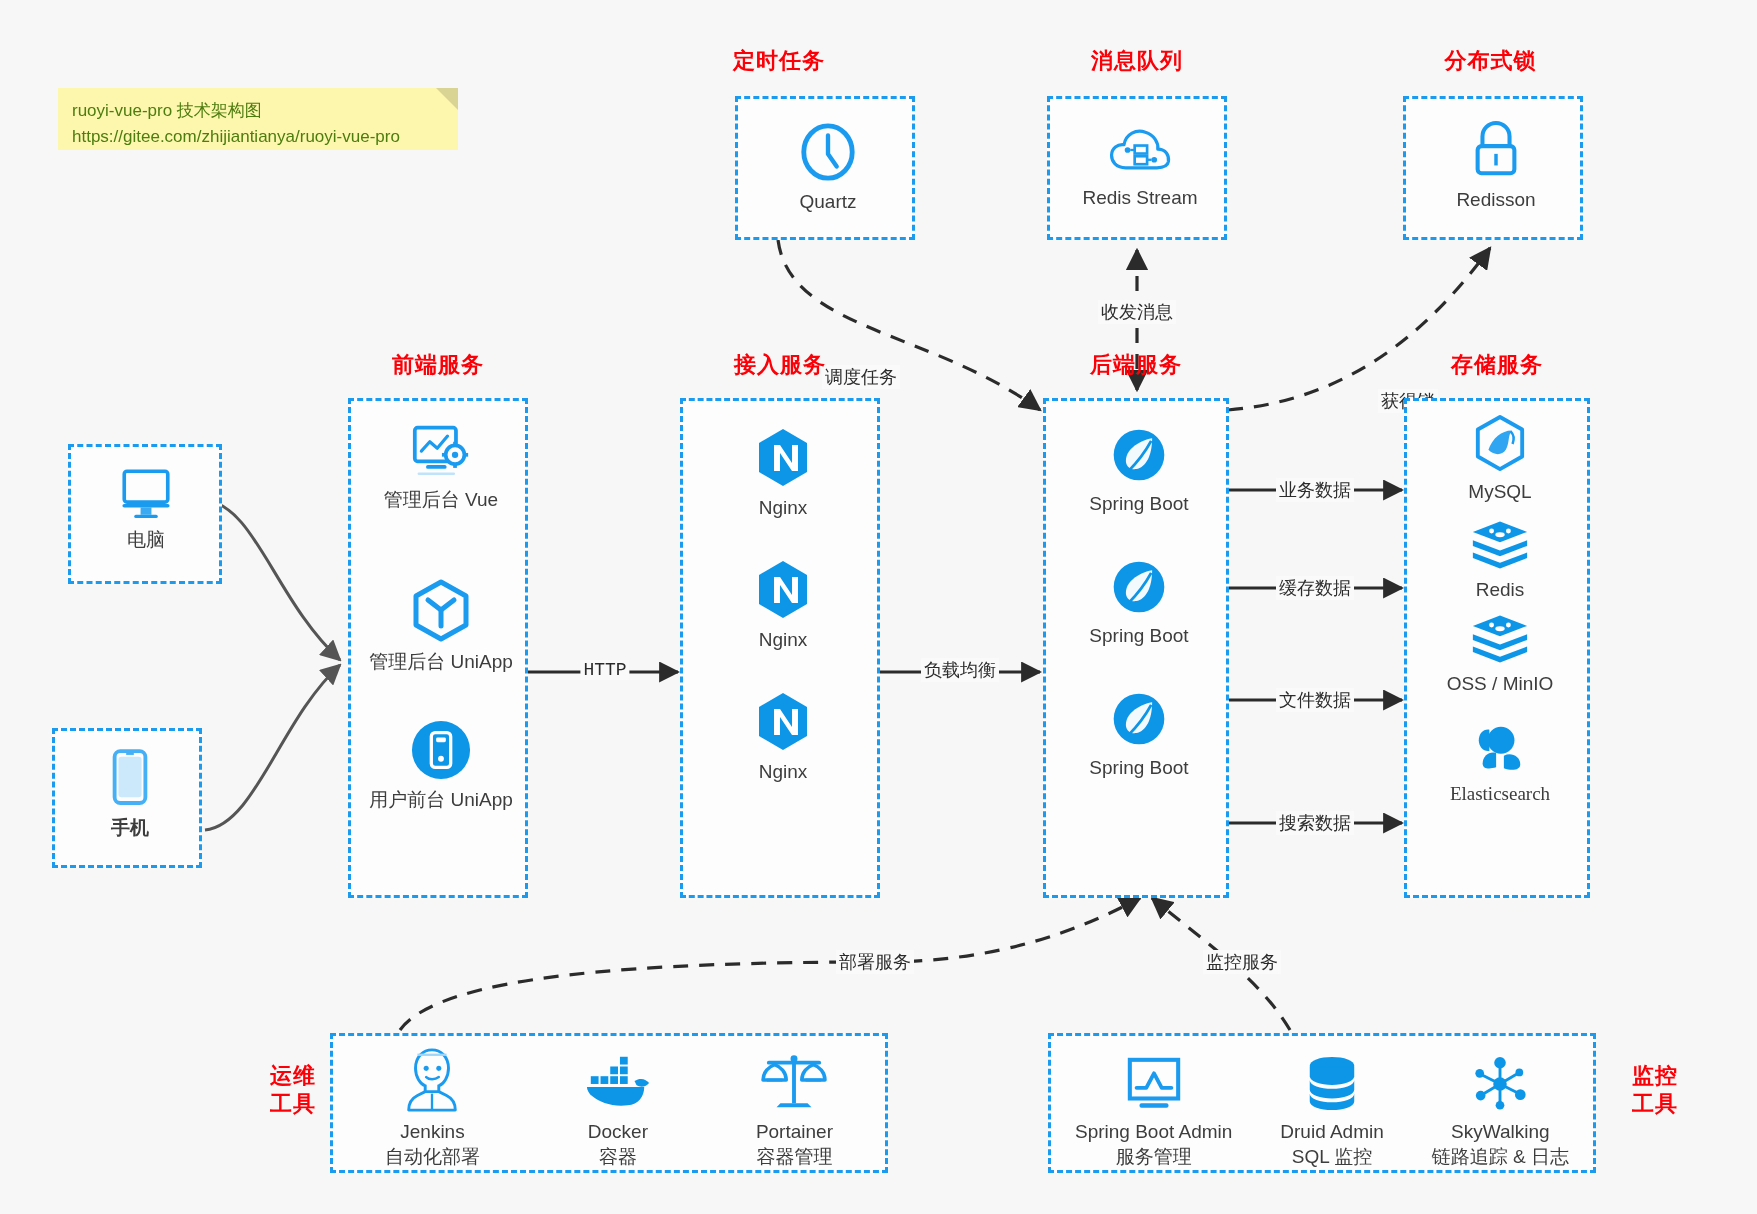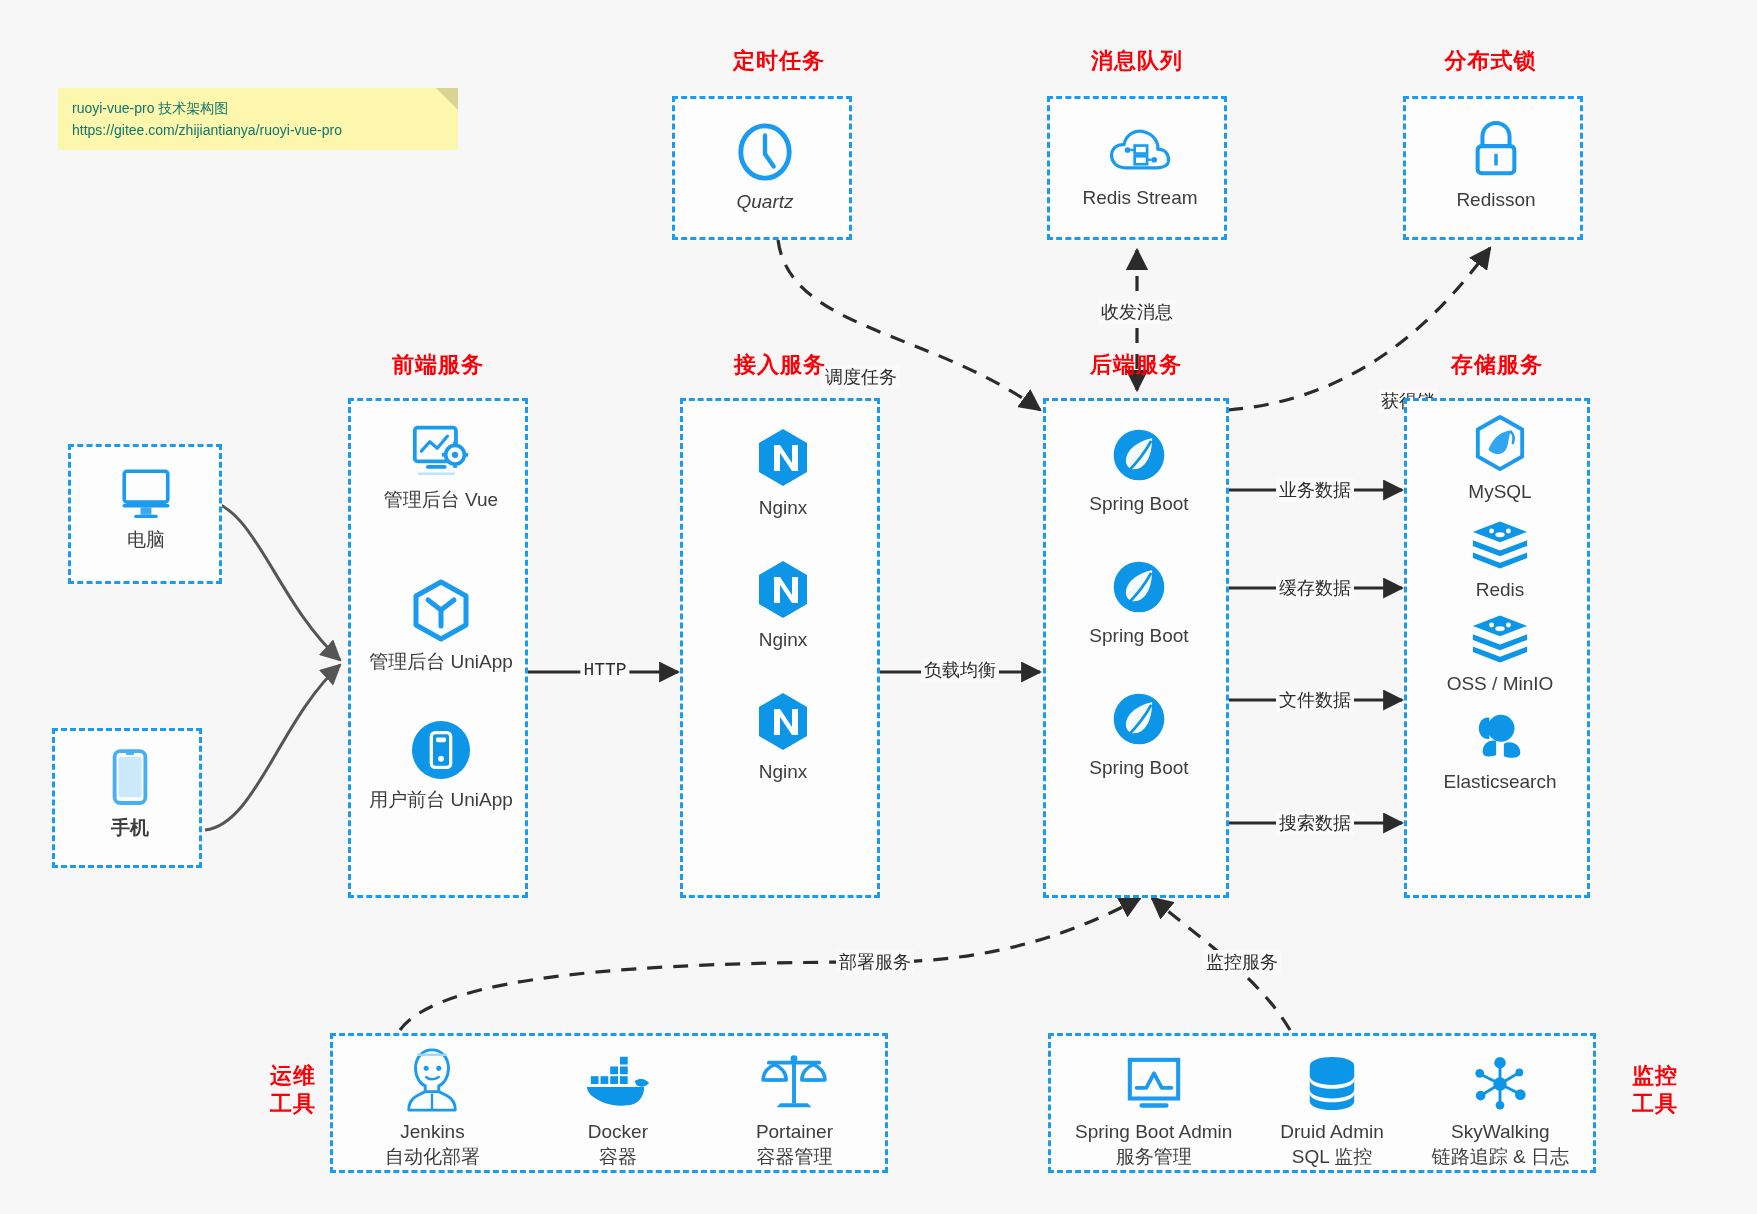--- a/index.html
+++ b/index.html
@@ -14,22 +14,22 @@
   .canvas{position:absolute;inset:0;}
   svg.wires{position:absolute;left:0;top:0;width:1757px;height:1214px;pointer-events:none;}
 
   
   .note{
     position:absolute;left:58px;top:88px;width:400px;height:62px;
     background:#fcf7ac;
     padding:10px 14px 0 14px;
     box-sizing:border-box;
     line-height:1.55;
-    font-size:14px;
-    color:#0f766e;
+    font-size:17px;
+    color:#4d7c0f;
   }
   .note .corner{
     position:absolute;right:0;top:0;width:0;height:0;
     border-left:22px solid transparent;border-top:22px solid #d9d394;
   }
 
   
   .gtitle{
     position:absolute;
     color:#fb0007;
@@ -134,21 +134,21 @@
   <div class="elab" style="left:1137px;top:312px;">收发消息</div>
   <div class="elab" style="left:1408px;top:383px;margin-top:18px;">获得锁</div>
   <div class="elab" style="left:1315px;top:490px;">业务数据</div>
   <div class="elab" style="left:1315px;top:588px;">缓存数据</div>
   <div class="elab" style="left:1315px;top:700px;">文件数据</div>
   <div class="elab" style="left:1315px;top:823px;">搜索数据</div>
   <div class="elab" style="left:875px;top:962px;">部署服务</div>
   <div class="elab" style="left:1242px;top:962px;">监控服务</div>
 
   <div class="gtitle" style="left:694px;top:46px;width:170px;">定时任务</div>
-  <div class="box" style="left:672px;top:96px;width:180px;height:144px;font-style:italic;">
+  <div class="box" style="left:735px;top:96px;width:180px;height:144px;">
     <div class="node" style="left:10px;top:22px;width:160px;">
       <svg class="ico" width="62" height="62" viewBox="0 0 64 64">
         <ellipse cx="32" cy="32" rx="25" ry="27" fill="none" stroke="#1a9bf0" stroke-width="5"></ellipse>
         <path d="M32 15 L32 34 L41 47" fill="none" stroke="#1a9bf0" stroke-width="4.5" stroke-linecap="round" stroke-linejoin="round"></path>
       </svg>
       <div class="cap">Quartz</div>
     </div>
   </div>
 
   <div class="gtitle" style="left:1052px;top:46px;width:170px;">消息队列</div>
@@ -323,21 +323,21 @@
         <path d="M31 2 L60 13 L31 24 L2 13 Z" fill="#0d96e8"></path>
         <path d="M2 22 L31 33 L60 22 L60 28 L31 39 L2 28 Z" fill="#0d96e8"></path>
         <path d="M2 35 L31 46 L60 35 L60 41 L31 52 L2 41 Z" fill="#0d96e8"></path>
         <circle cx="22" cy="12" r="2.6" fill="#ffffff"></circle>
         <circle cx="40" cy="12" r="2.6" fill="#ffffff"></circle>
         <ellipse cx="31" cy="16" rx="5" ry="2.6" fill="#ffffff"></ellipse>
       </svg>
       <div class="cap">OSS / MinIO</div>
     </div>
 
-    <div class="node" style="left:13px;top:308px;">
+    <div class="node" style="left:13px;top:320px;font-family:Liberation Serif, serif;">
       <svg class="ico" width="58" height="54" viewBox="0 0 60 56">
         <circle cx="31" cy="20" r="14" fill="#0d96e8"></circle>
         <path d="M8 20 C8 13 13 8 19 9 L19 31 C13 32 8 27 8 20 Z" fill="#0d96e8"></path>
         <path d="M12 44 C12 36 19 31 26 33 L26 48 C19 50 12 50 12 44 Z" fill="#0d96e8"></path>
         <path d="M34 36 C42 32 51 37 51 45 C51 51 42 52 34 49 Z" fill="#0d96e8"></path>
       </svg>
       <div class="cap">Elasticsearch</div>
     </div>
   </div>
 

